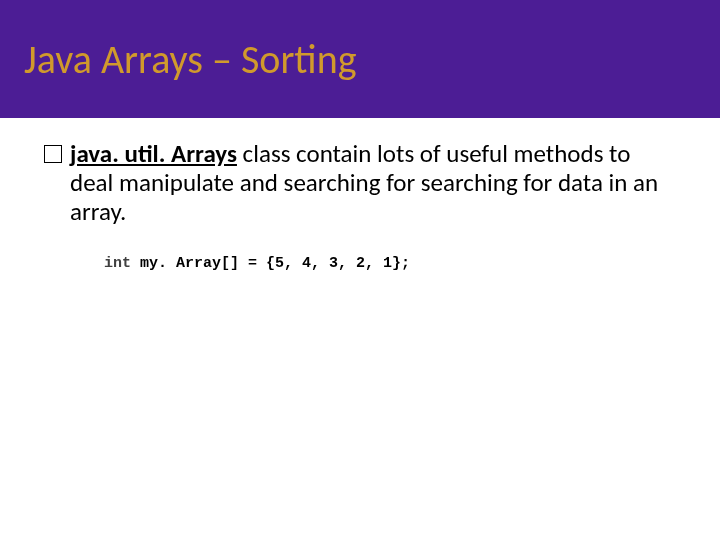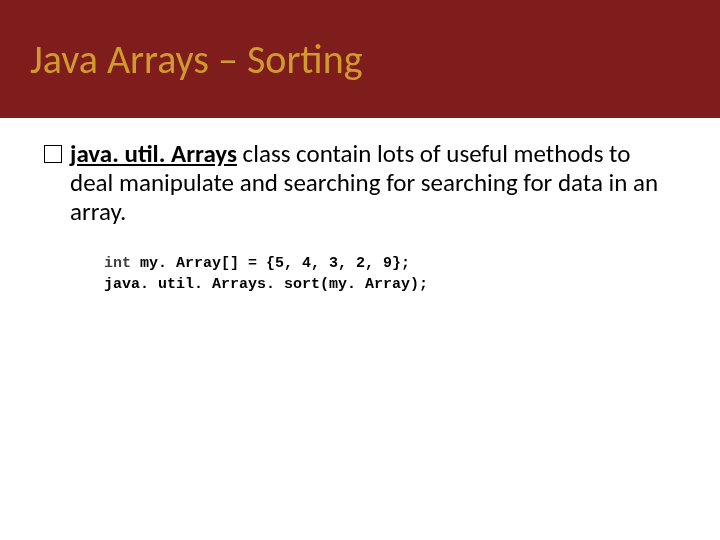--- a/index.html
+++ b/index.html
@@ -5,25 +5,25 @@
   html, body {
     margin: 0;
     padding: 0;
     width: 720px;
     height: 540px;
     background: #fff;
     font-family: Calibri, 'Segoe UI', Arial, sans-serif;
     overflow: hidden;
   }
   .title-band {
-    background: #7f1d1d;
+    background: #4c1d95;
     height: 118px;
     display: flex;
     align-items: center;
-    padding-left: 30px;
+    padding-left: 24px;
     box-sizing: border-box;
   }
   .title-text {
     color: #d19a2c;
     font-size: 40px;
     font-weight: 400;
     letter-spacing: 0px;
   }
   .body {
     padding: 22px 52px 0 44px;
@@ -70,17 +70,16 @@
 
 <div class="body">
 
   <div class="para">
     <span class="bullet-square"></span>
     <span class="underline-strong">java. util. Arrays</span><span>  class contain lots  of useful methods to deal manipulate and searching for searching for data in an array.</span>
   </div>
 
 
   <div class="code-block">
-    <div class="code-line"><span class="kw">int</span><span> my. Array[] = {5, 4, 3, 2, 9};</span></div>
-    <div class="code-line">java. util. Arrays. sort(my. Array);</div>
+    <div class="code-line"><span class="kw">int</span><span> my. Array[] = {5, 4, 3, 2, 1};</span></div>
   </div>
 
 </div>
 
 </body></html>

